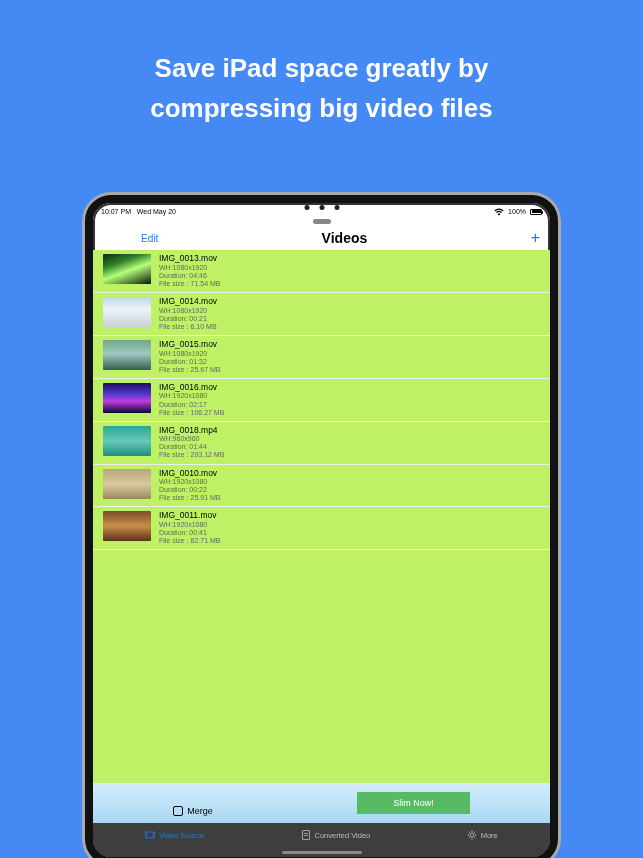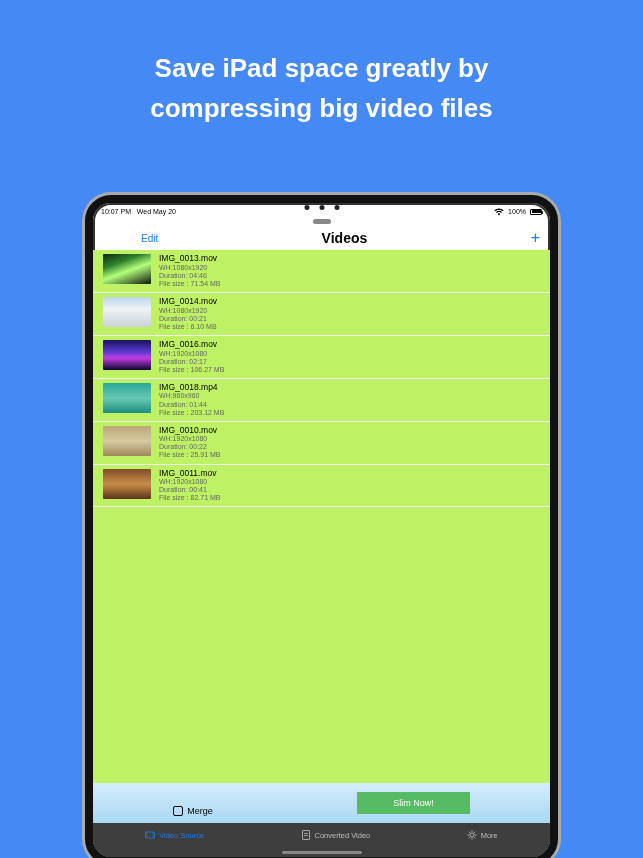--- a/index.html
+++ b/index.html
@@ -146,20 +146,29 @@
       <div class="row">
         <div class="thumb t1"></div>
         <div class="meta">
           <span class="fname">IMG_0014.mov</span>
           <span class="sub">WH:1080x1920</span>
           <span class="sub">Duration: 00:21</span>
           <span class="sub">File size : 6.10 MB</span>
         </div>
       </div>
       <div class="row">
+        <div class="thumb t2"></div>
+        <div class="meta">
+          <span class="fname">IMG_0015.mov</span>
+          <span class="sub">WH:1080x1920</span>
+          <span class="sub">Duration: 01:32</span>
+          <span class="sub">File size : 25.67 MB</span>
+        </div>
+      </div>
+      <div class="row">
         <div class="thumb t3"></div>
         <div class="meta">
           <span class="fname">IMG_0016.mov</span>
           <span class="sub">WH:1920x1080</span>
           <span class="sub">Duration: 02:17</span>
           <span class="sub">File size : 106.27 MB</span>
         </div>
       </div>
       <div class="row">
         <div class="thumb t4"></div>

